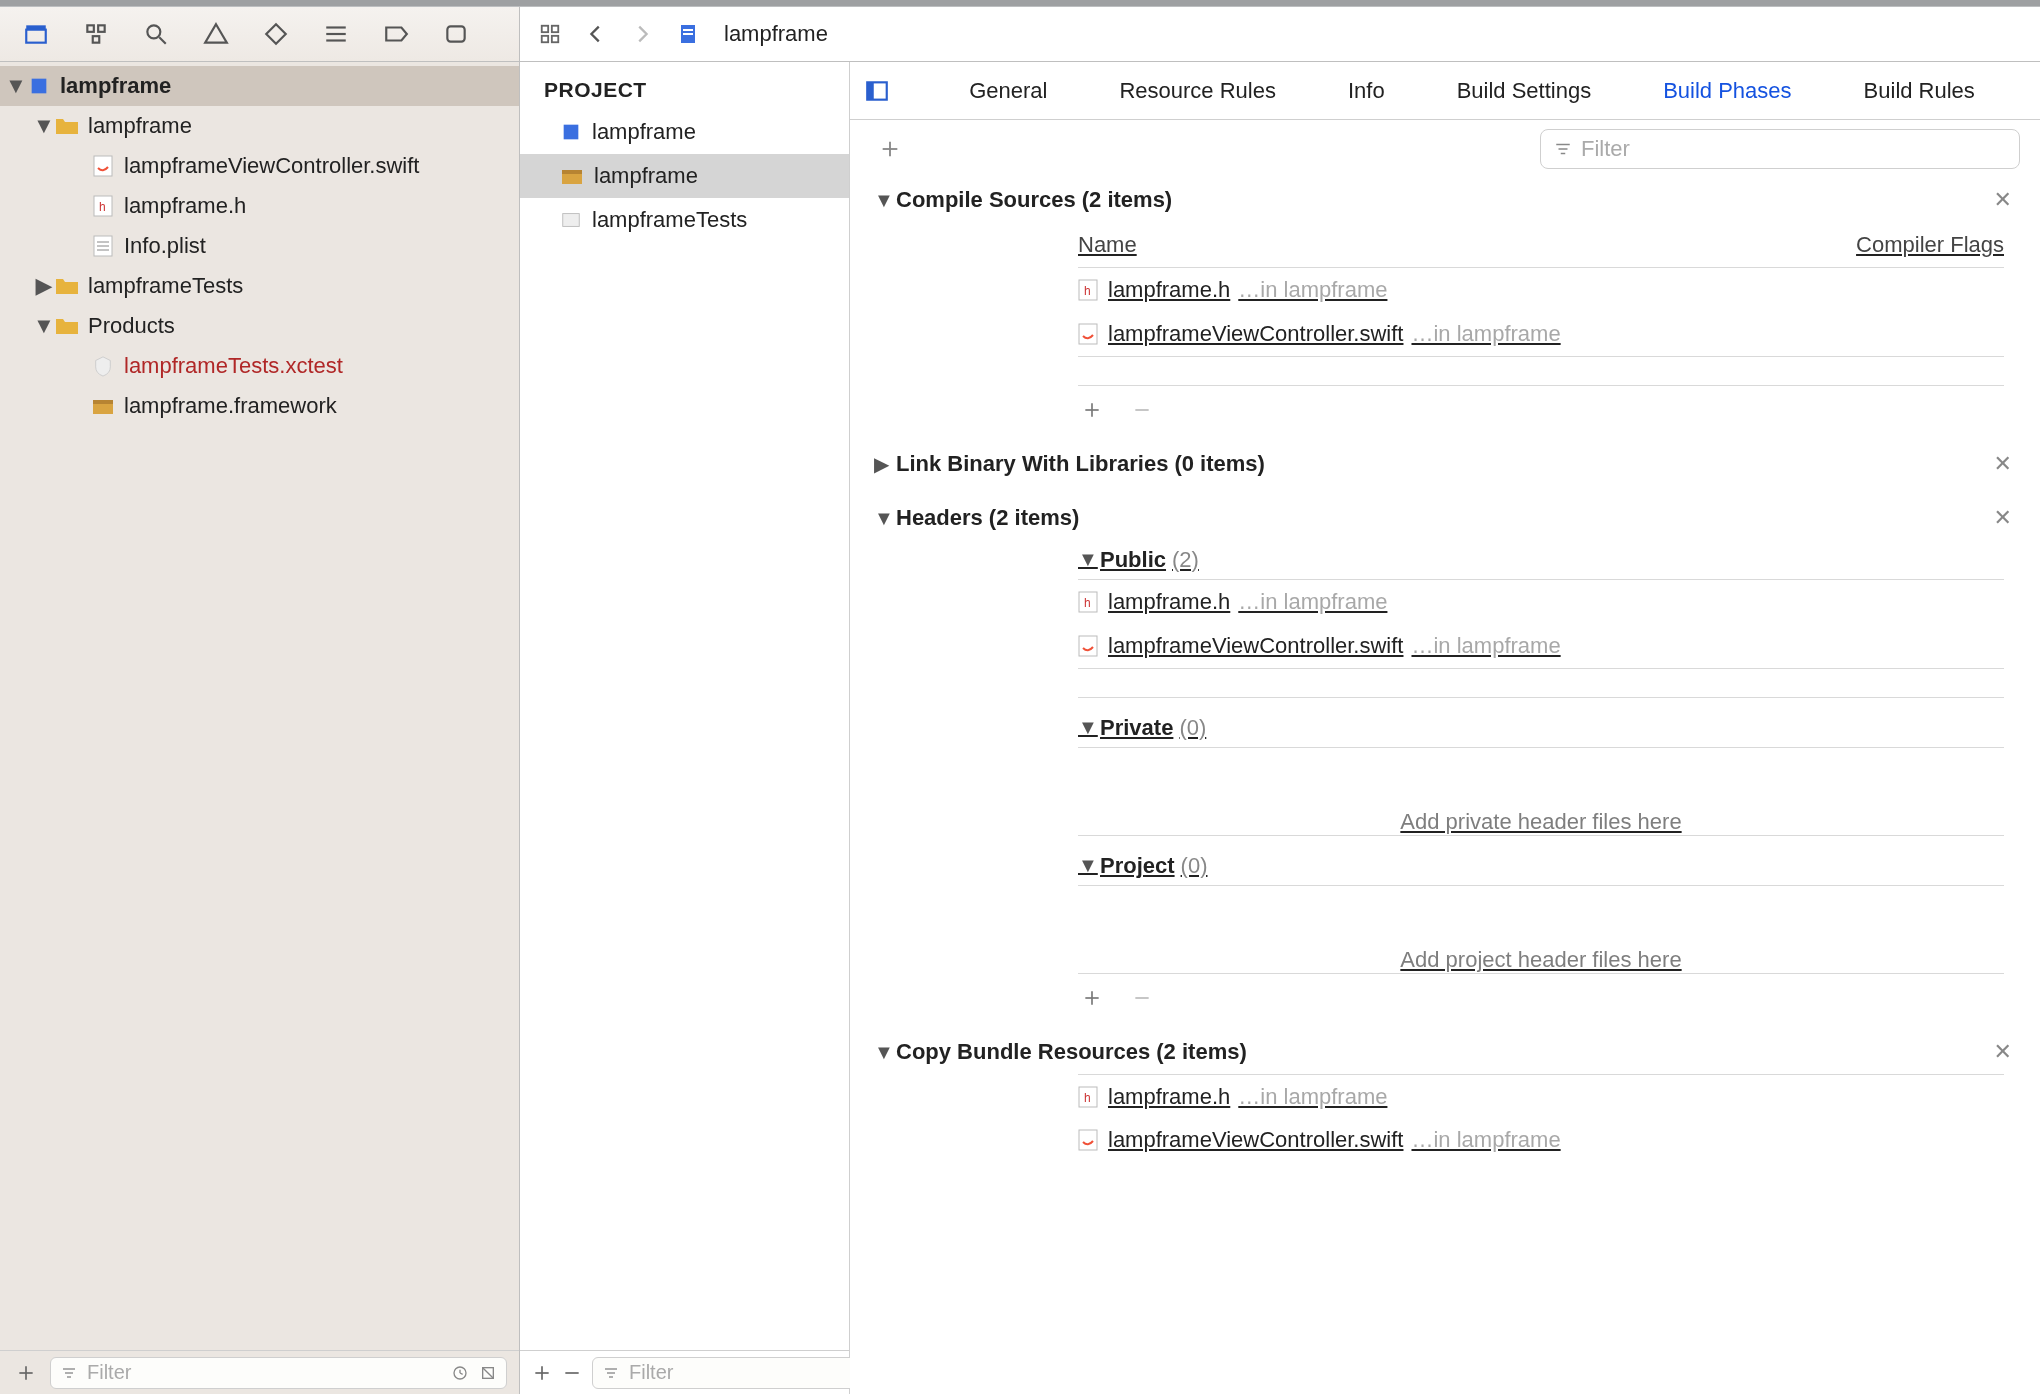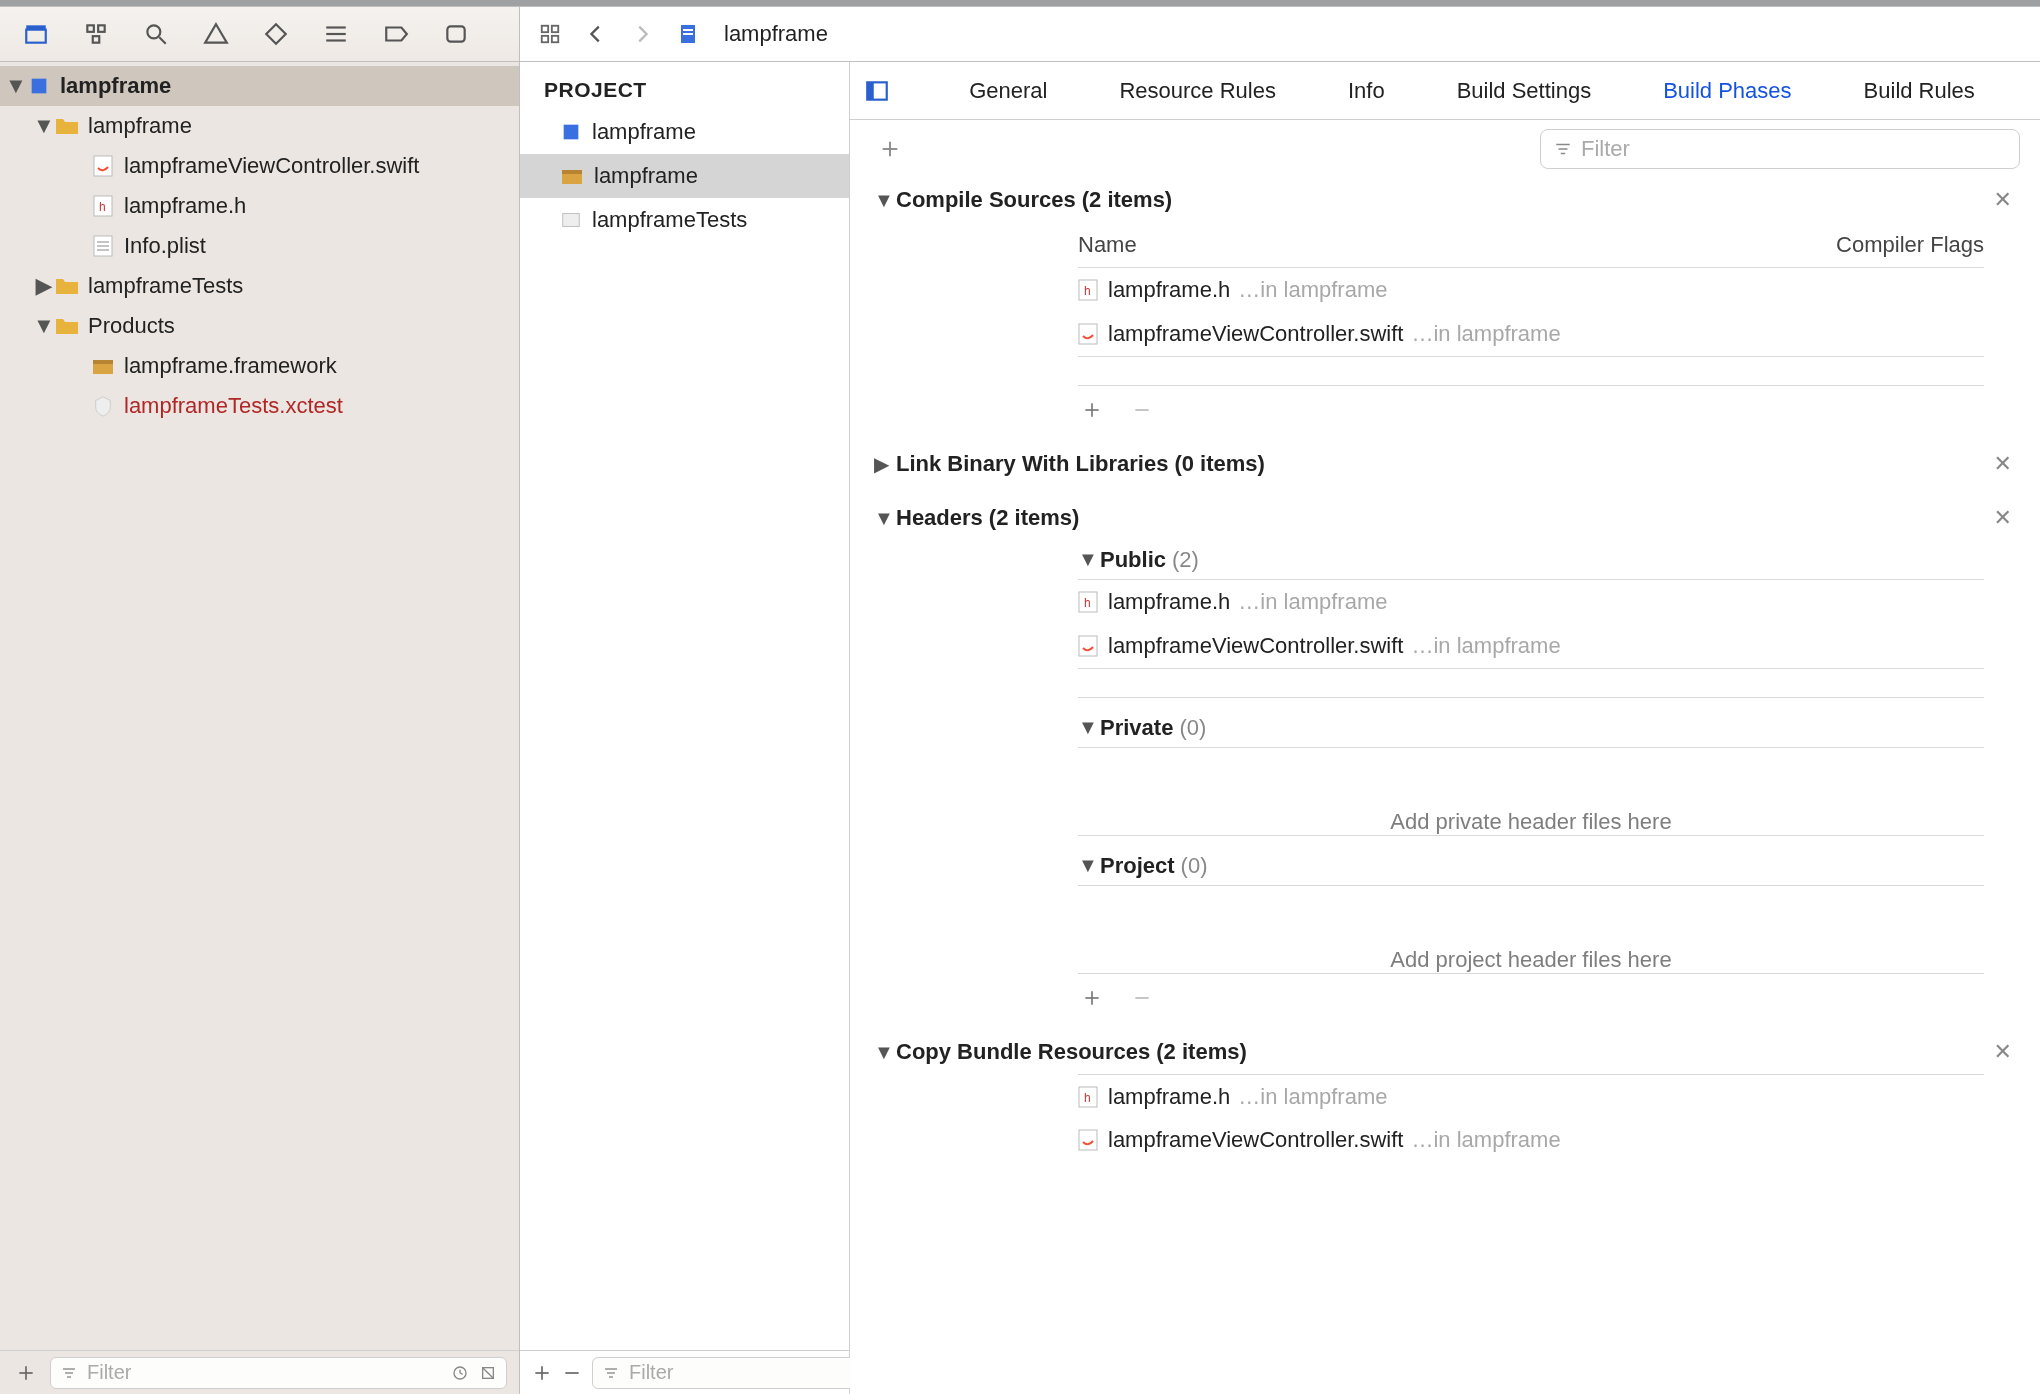--- a/index.html
+++ b/index.html
@@ -107,21 +107,21 @@
 
 .phases { flex:1; overflow:auto; }
 .phase-header {
   display:flex; align-items:center; height:44px; padding-left:24px; padding-right:28px;
 }
 .phase-header .tri { width:22px; color:#555; }
 .phase-header .title { font-size:22px; font-weight:700; }
 .phase-header .count { font-size:22px; font-weight:700; margin-left:6px; }
 .phase-header .x { margin-left:auto; color:#888; font-size:22px; }
 
-.phase-body { padding-left:228px; padding-right:56px; }
+.phase-body { padding-left:228px; padding-right:36px;text-decoration:underline; }
 .col-headers { display:flex; height:46px; align-items:center; border-bottom:1px solid #d9d9d9; }
 .col-headers .col-name { flex:0 0 620px; font-size:22px; color:#444; }
 .col-headers .col-flags { flex:1; font-size:22px; color:#444; text-align:right; }
 .src-row { display:flex; align-items:center; height:44px; font-size:22px; }
 .src-row .filename { color:#222; margin-left:10px; }
 .src-row .loc { color:#a8a8a8; margin-left:8px; }
 .src-table-bottom { height:30px; border-top:1px solid #d9d9d9; border-bottom:1px solid #d9d9d9; }
 .add-remove { display:flex; gap:22px; padding:10px 0 18px; color:#777; }
 .add-remove .btn { width:28px;height:28px;display:flex;align-items:center;justify-content:center; }
 
@@ -289,36 +289,36 @@
         <span class="disclosure">▼</span>
         <span class="folder-icon">
             <svg width="24" height="20" viewBox="0 0 24 20">
               <path d="M1 3 L8 3 L10 6 L23 6 L23 18 L1 18 Z" fill="#e7b33d"></path>
             </svg>
           </span>
         <span class="label">Products</span>
       </div>
       <div class="tree-row">
         <span class="spacer3"></span>
+        <span class="test-icon">
+            <svg width="22" height="22" viewBox="0 0 24 24">
+              <path d="M12 2 L20 6 L20 13 Q20 20 12 23 Q4 20 4 13 L4 6 Z" fill="#eee" stroke="#ccc"></path>
+            </svg>
+          </span>
+        <span class="label red">lampframeTests.xctest</span>
+      </div>
+      <div class="tree-row">
+        <span class="spacer3"></span>
         <span class="fw-icon">
             <svg width="24" height="20" viewBox="0 0 24 20">
               <rect x="2" y="6" width="20" height="12" fill="#d9a441"></rect>
               <rect x="2" y="4" width="20" height="4" fill="#b78432"></rect>
             </svg>
           </span>
         <span class="label">lampframe.framework</span>
-      </div>
-      <div class="tree-row">
-        <span class="spacer3"></span>
-        <span class="test-icon">
-            <svg width="22" height="22" viewBox="0 0 24 24">
-              <path d="M12 2 L20 6 L20 13 Q20 20 12 23 Q4 20 4 13 L4 6 Z" fill="#eee" stroke="#ccc"></path>
-            </svg>
-          </span>
-        <span class="label red">lampframeTests.xctest</span>
       </div>
     </div>
     <div class="nav-bottom">
       <span class="round-btn">
           <svg width="20" height="20" viewBox="0 0 24 24">
             <line x1="12" y1="4" x2="12" y2="20" stroke="#666" stroke-width="2"></line>
             <line x1="4" y1="12" x2="20" y2="12" stroke="#666" stroke-width="2"></line>
           </svg>
         </span>
       <div class="filter-box">

